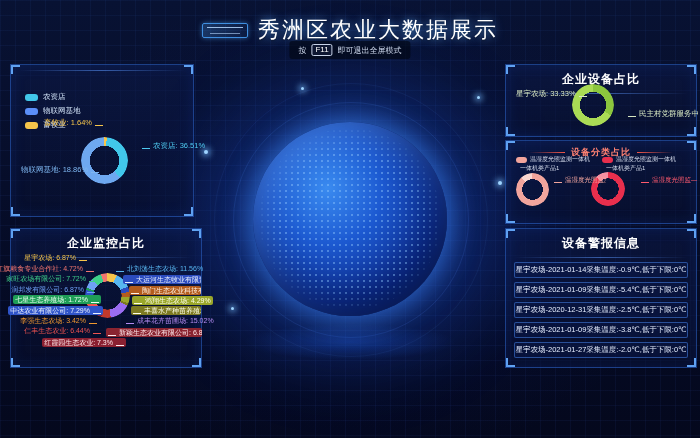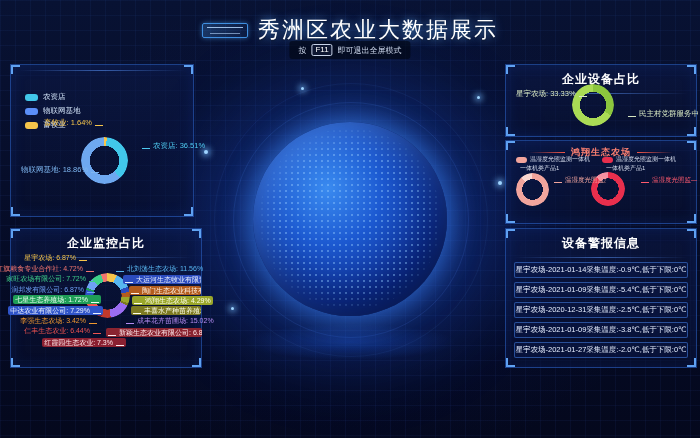--- a/index.html
+++ b/index.html
@@ -178,21 +178,21 @@
     <h2 class="ptitle">企业设备占比</h2>
     <div class="pline"></div>
     <div class="donut d-devratio" style="background: conic-gradient(rgb(140, 198, 62) 0%, rgb(140, 198, 62) 33.33%, rgb(170, 219, 85) 33.33%, rgb(170, 219, 85) 100%);"></div>
     <div class="co lr co-d1" style="color:#d8e8c2">星宇农场: 33.33%</div>
     <div class="co lf co-d2" style="color:#d8e8c2">民主村党群服务中心:</div>
   </section>
 
   <section class="panel p-devcat">
     <div class="dhead">
       <i class="dtl"></i>
-      <span class="t">鸿翔生态农场</span>
+      <span class="t">设备分类占比</span>
       <i class="dtr"></i>
     </div>
     <div class="cleg g1a">
       <i class="sw" style="background:#f2a59d"></i>
       <span>温湿度光照监测一体机</span>
     </div>
     <div class="cleg g1b">
       <span>一体机类产品1</span>
     </div>
     <div class="cleg g2a">

